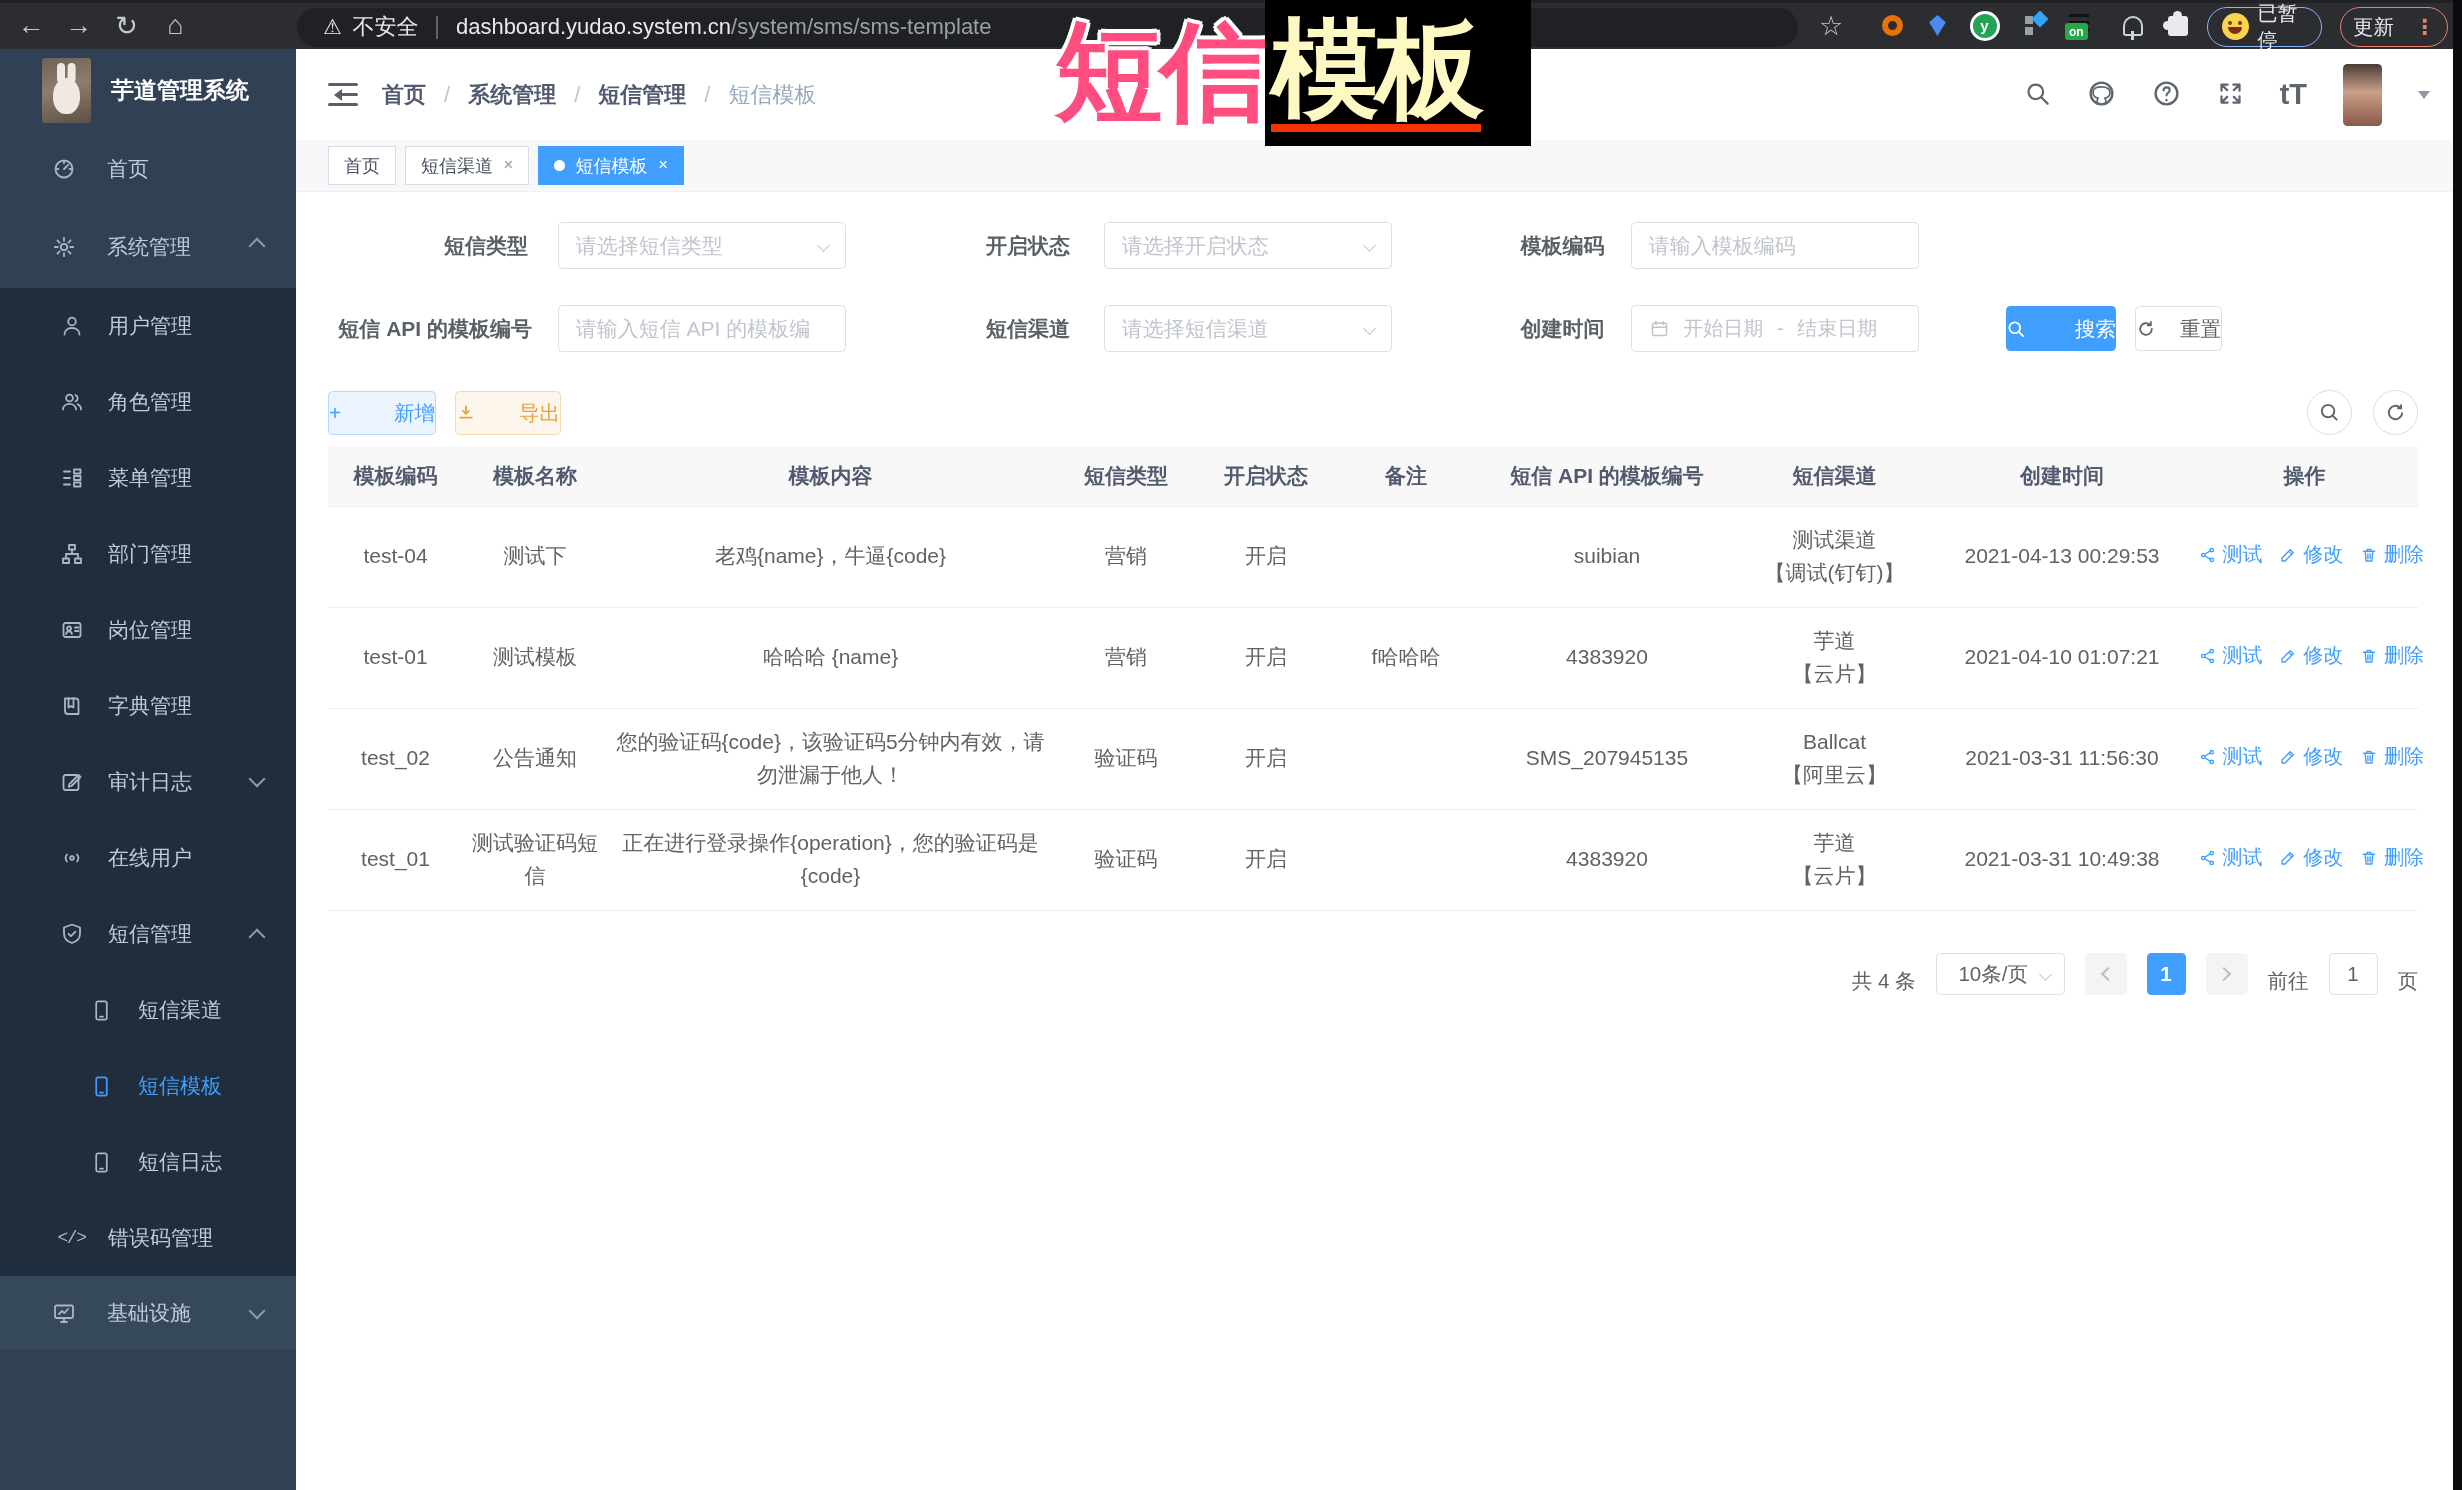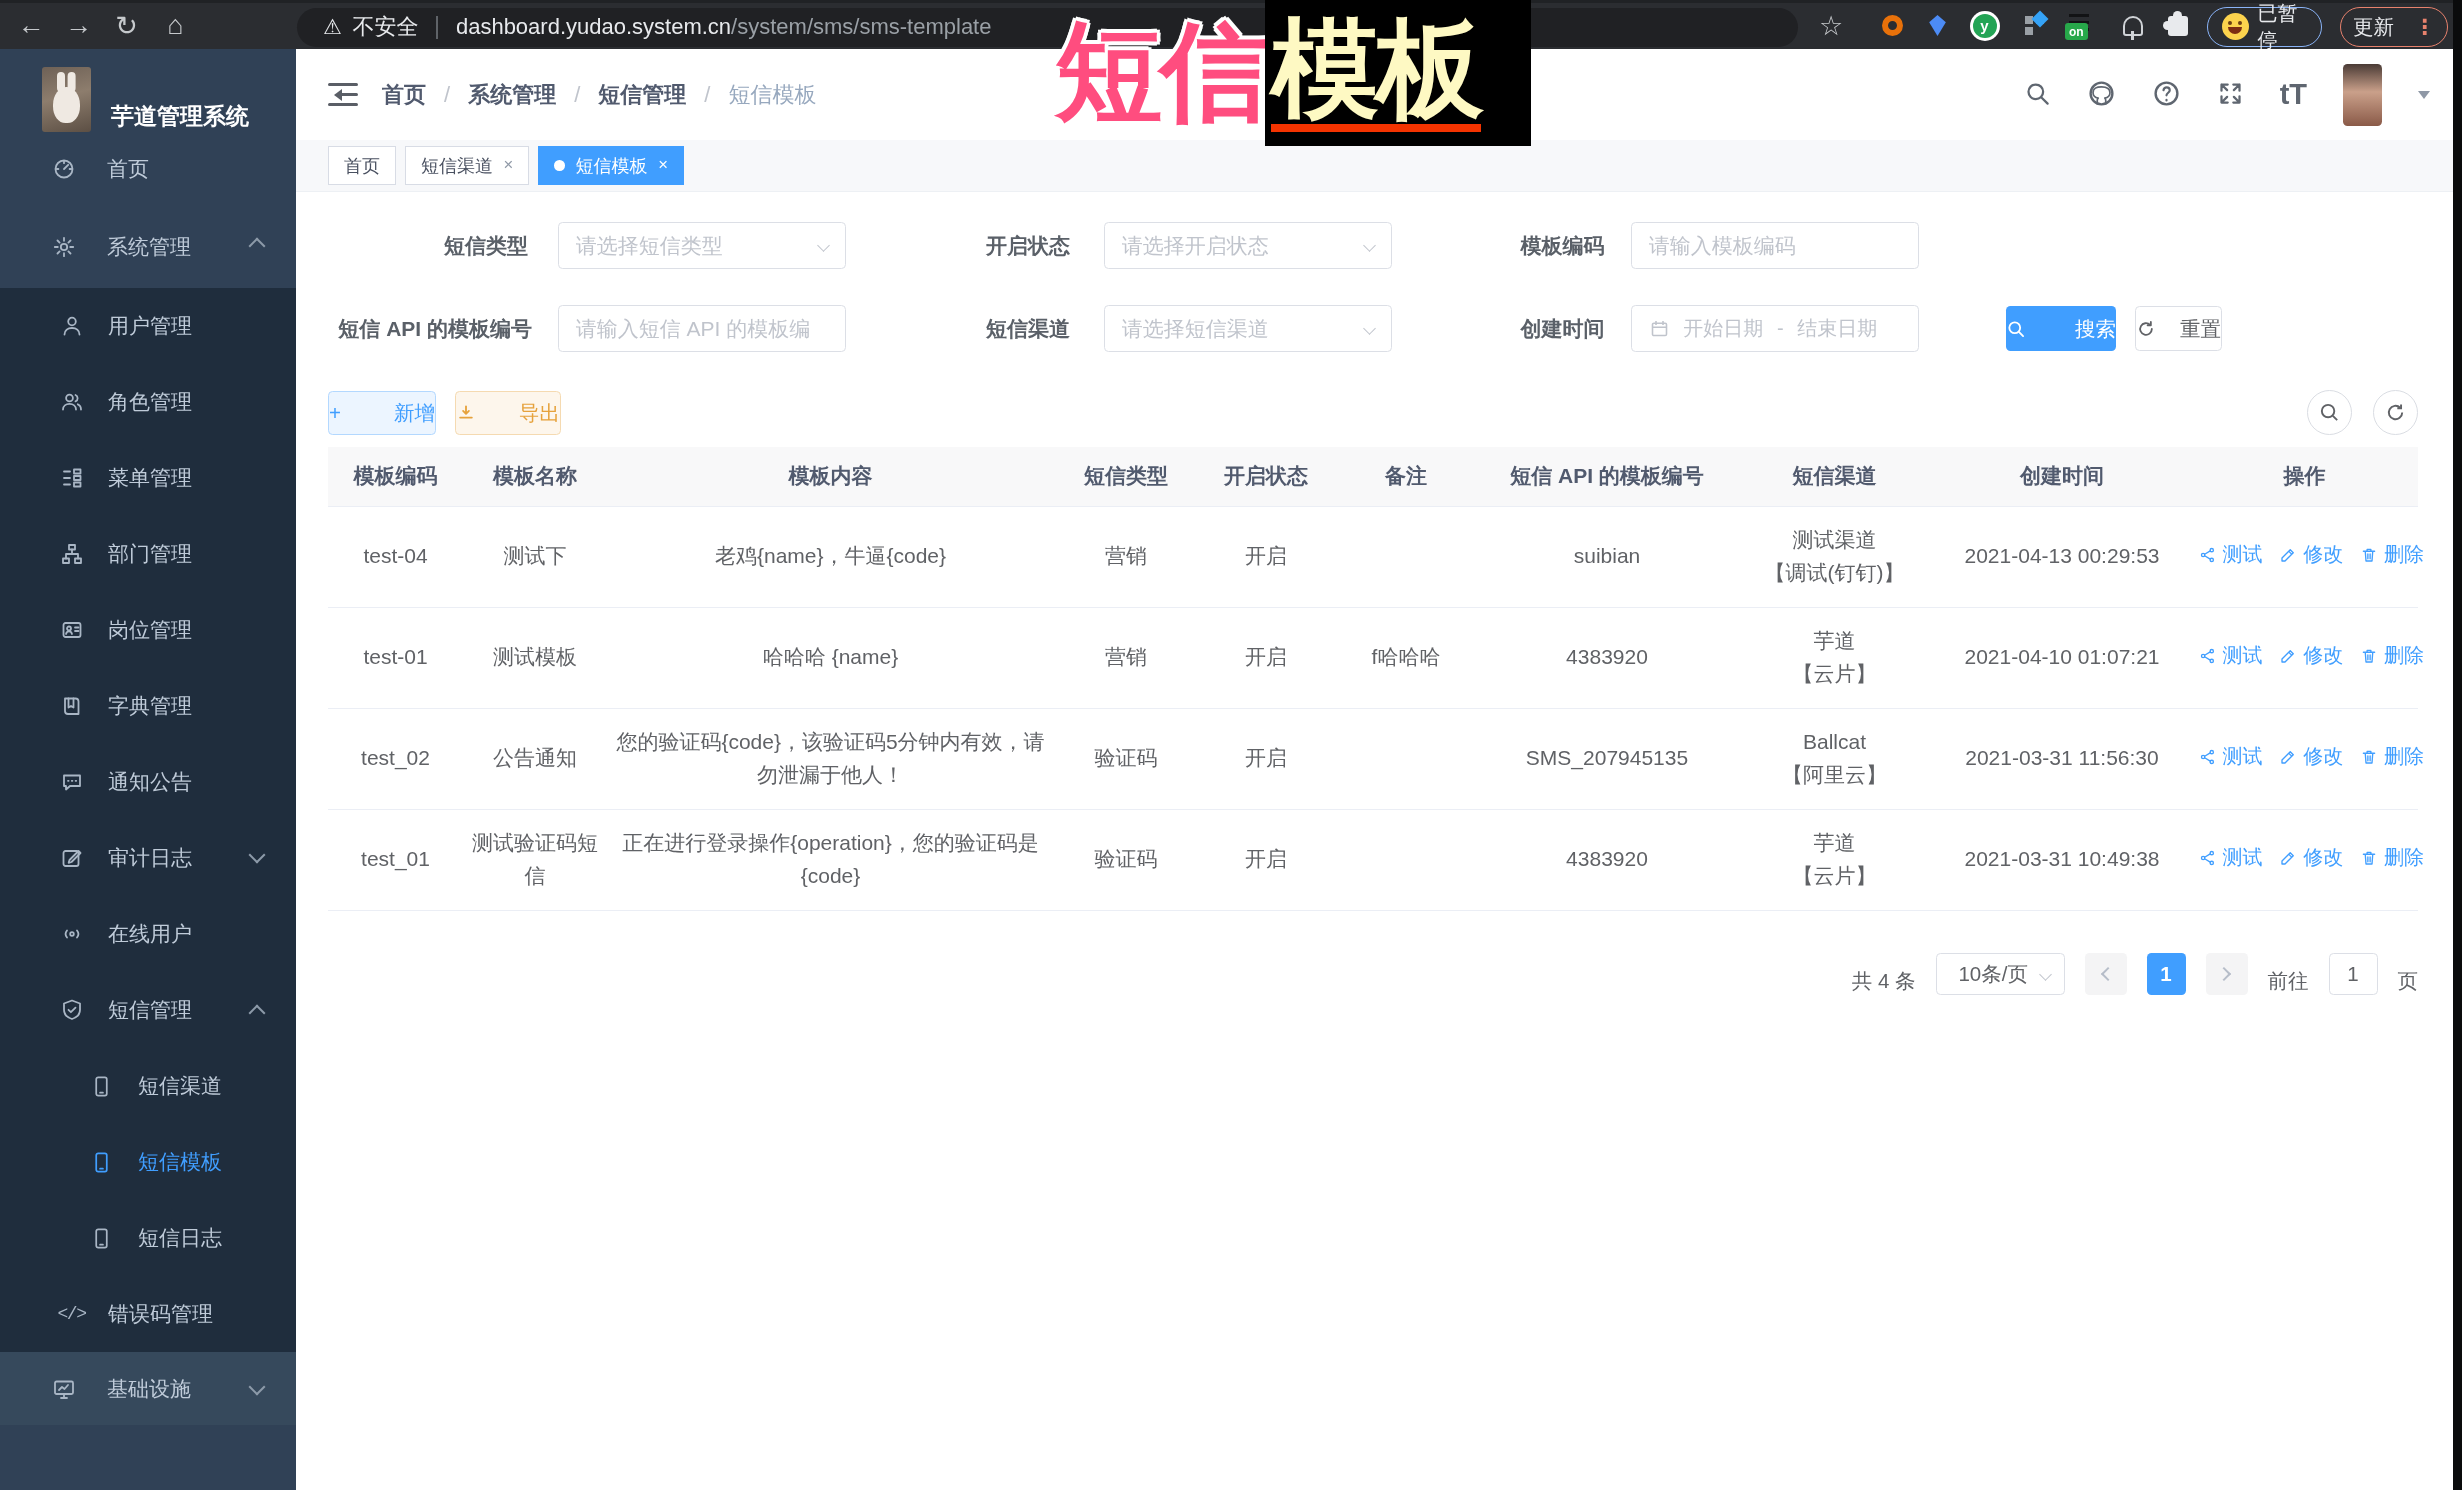--- a/index.html
+++ b/index.html
@@ -37,21 +37,21 @@
 .pill{position:absolute;top:3.8px;height:40px;border-radius:20.5px;display:flex;align-items:center;background:#2b2d31;color:#e8eaed}
 .pill-profile{left:2207px;width:115px;border:1.5px solid #8ab4f8;padding:0 13.6px;gap:9px;font-size:20px}
 .emoji{width:27px;height:27px;border-radius:50%;background:#fcd34d;position:relative;flex:none}
 .emoji:before{content:"";position:absolute;left:6.8px;top:7.6px;width:3.8px;height:3.8px;border-radius:50%;background:#6b3f14;box-shadow:10px 0 0 #6b3f14}
 .emoji:after{content:"";position:absolute;left:6.8px;top:13.6px;width:13.6px;height:7.6px;border-radius:0 0 7.6px 7.6px;background:#7c2d12}
 .pill-update{left:2340px;width:108px;border:1.5px solid #e8826d;padding:0 12px;justify-content:space-between;font-size:20.5px}
 .pill-update .more{color:#e8826d;font-weight:700;font-size:21px}
 
 
 .sidebar{position:absolute;left:0;top:49px;bottom:0;width:296px;background:#304156;color:#bfcbd9}
-.logo{height:83px;display:flex;align-items:flex-end;padding-left:42px;gap:20px}
+.logo{height:83px;display:flex;align-items:center;padding-left:42px;gap:20px}
 .logo-img{width:49px;height:65px;border-radius:3px;flex:none;background:linear-gradient(165deg,#6e6156 0%,#8d7d6d 45%,#5c4f44 100%);position:relative;overflow:hidden}
 .logo-img:before{content:"";position:absolute;left:10.6px;top:20px;width:27px;height:36px;background:#efe9e2;border-radius:50% 50% 46% 46%}
 .logo-img:after{content:"";position:absolute;left:15px;top:4.5px;width:7.6px;height:20px;background:#efe9e2;border-radius:7.6px;box-shadow:10.6px 0 0 #efe9e2}
 .logo-title{font-size:23px;font-weight:700;color:#fff}
 .mi{display:flex;align-items:center;position:relative;font-size:21px}
 .mi .sic{flex:none;display:flex;align-items:center;justify-content:center;width:27px}
 .l1{height:73px;padding-left:50px;gap:30px}
 .l1b{height:83px;padding-left:50px;gap:30px}
 .l2{height:76px;padding-left:58px;gap:23px}
 .l3{height:76px;padding-left:88px;gap:23px}
@@ -278,29 +278,20 @@
         <span>岗位管理</span>
       </div>
       <div class="mi l2">
         <span class="sic">
             <svg width="24" height="24" viewBox="0 0 24 24">
               <path d="M5 4.5h10.5a3 3 0 0 1 3 3V20H8a3 3 0 0 1-3-3z"></path>
               <path d="M8.5 4.5v9l2.5-1.6 2.5 1.6v-9"></path>
             </svg>
           </span>
         <span>字典管理</span>
-      </div>
-      <div class="mi l2">
-        <span class="sic">
-            <svg width="24" height="24" viewBox="0 0 24 24">
-              <path d="M4 5.5h16v10.5H10L6 19.5v-3.5H4z"></path>
-              <path d="M8 10.8h.6M11.8 10.8h.6M15.6 10.8h.6"></path>
-            </svg>
-          </span>
-        <span>通知公告</span>
       </div>
       <div class="mi l2">
         <span class="sic">
             <svg width="24" height="24" viewBox="0 0 24 24">
               <rect x="3.5" y="5" width="15" height="15" rx="2"></rect>
               <path d="M9.5 14l9-9 2 2-9 9-2.8.8z"></path>
             </svg>
           </span>
         <span>审计日志</span>
         <i class="chev down"></i>

